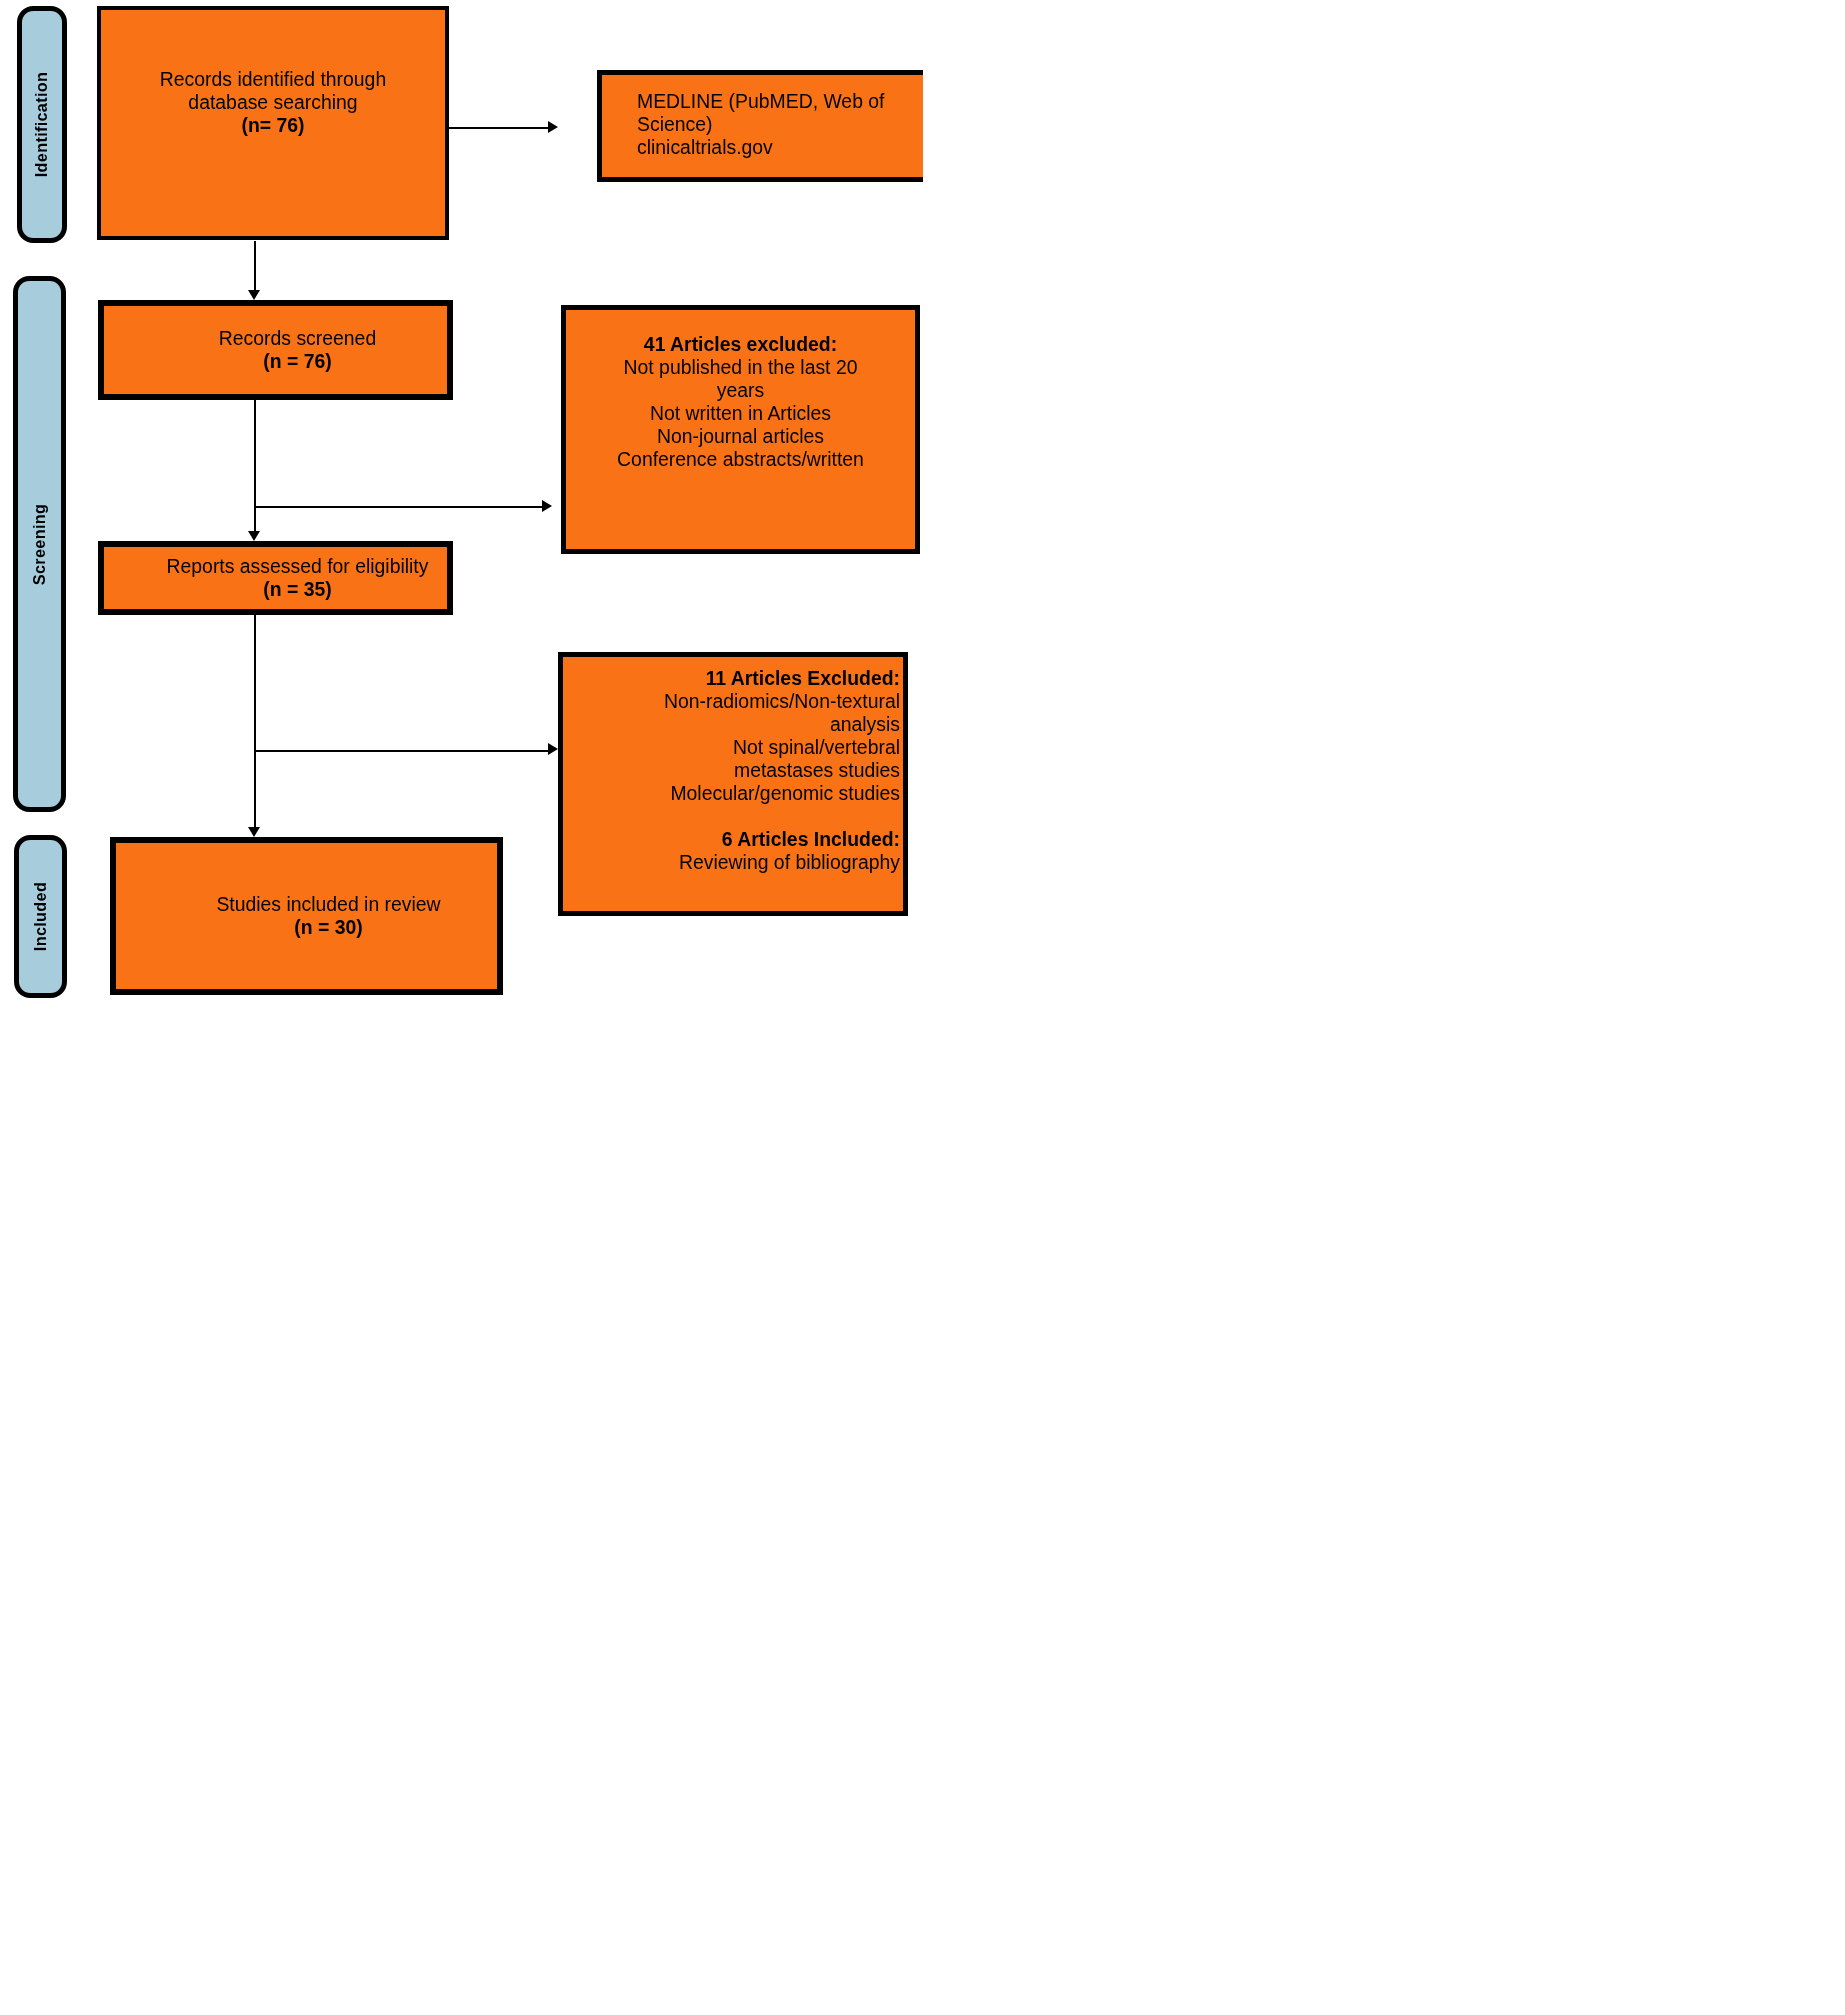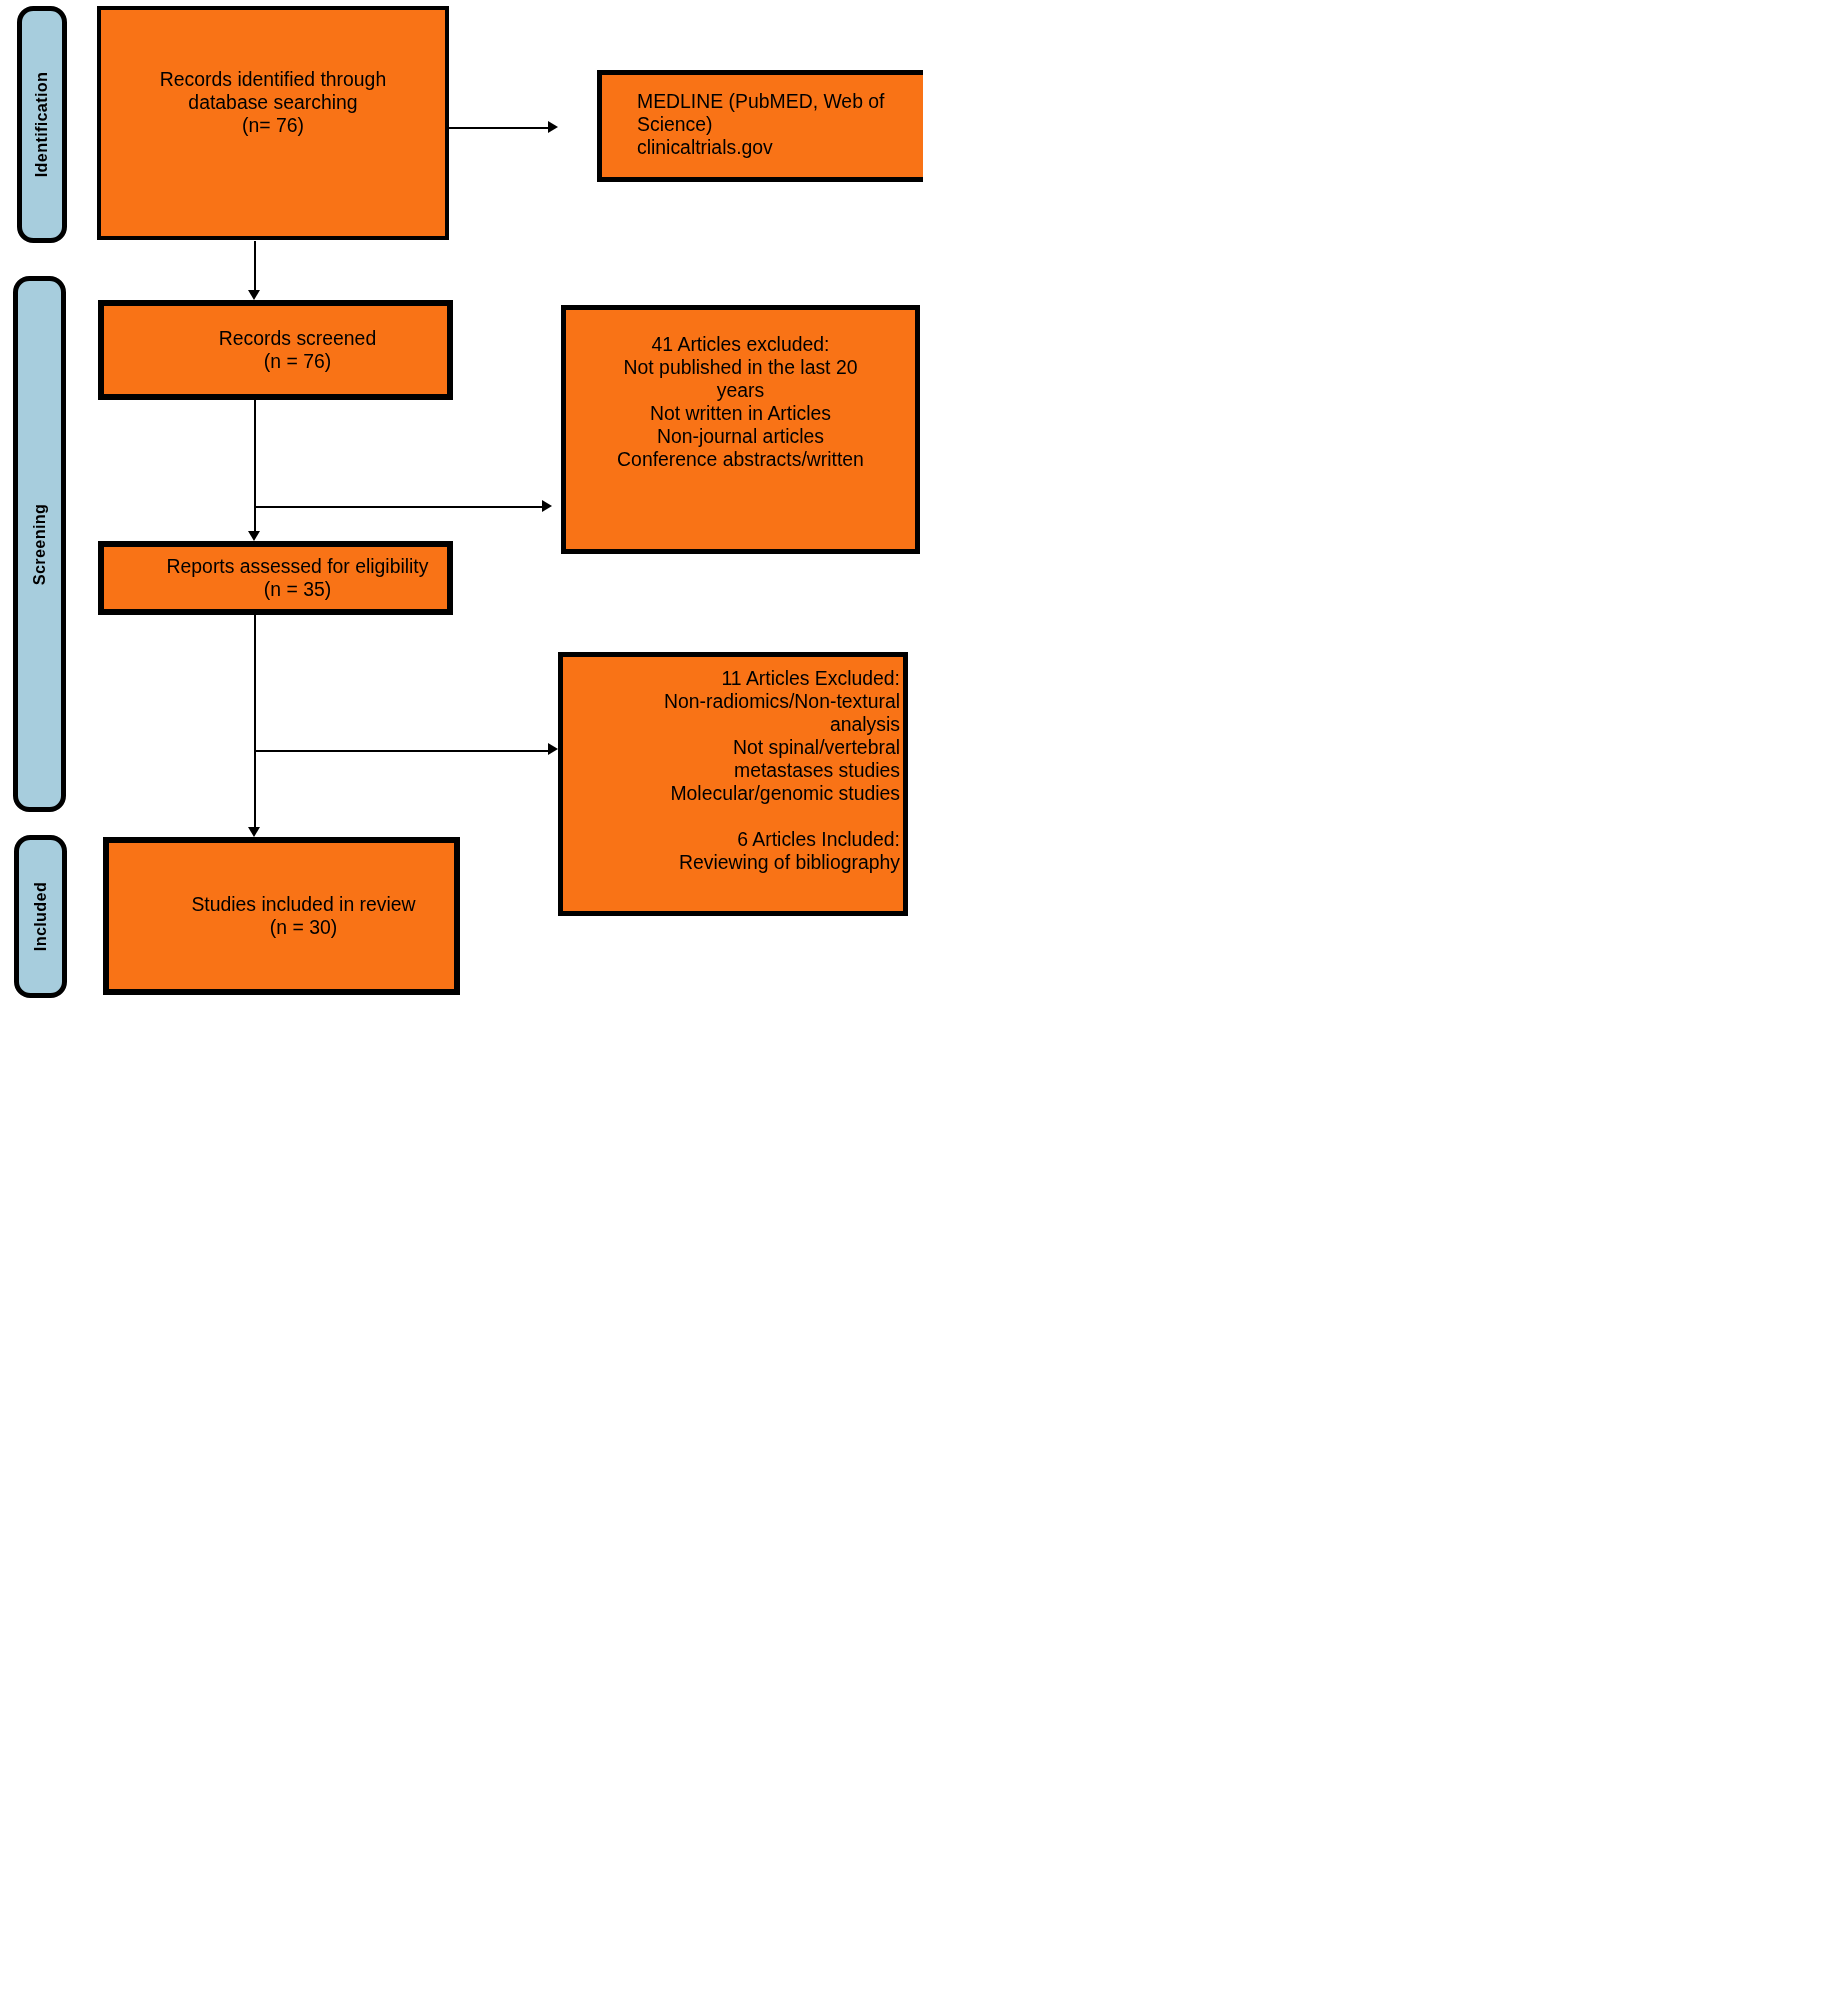--- a/index.html
+++ b/index.html
@@ -43,21 +43,21 @@
   }
   .box.centered {
     display: flex;
     flex-direction: column;
     align-items: center;
     justify-content: center;
     text-align: center;
     padding-left: 44px;
   }
   .line { min-height: 23px; }
-  .bold { font-weight: 400; }
+  .bold { font-weight: 700; }
 
   #box-records-identified {
     left: 97px; top: 6.3px; width: 352px; height: 234px;
     border-width: 4.4px; text-align: center; padding-top: 58px;
   }
   #box-databases {
     left: 558px; top: 70px; width: 354px; height: 112px;
     border-width: 5px; text-align: left;
     padding: 15px 11.3px 0 35px;
     margin-left: 39px;
@@ -73,21 +73,21 @@
   #box-reports-assessed {
     left: 98px; top: 541px; width: 355px; height: 74px;
     border-width: 6.3px;
   }
   #box-excluded-eligibility {
     left: 558px; top: 652px; width: 350px; height: 264px;
     border-width: 5.6px; text-align: right;
     padding: 10px 3px 0 25px;
   }
   #box-studies-included {
-    left: 103px; top: 837px; width: 357px; height: 158px;
+    left: 110px; top: 837px; width: 393px; height: 158px;
     border-width: 6.3px;
   }
 
   
   .vline { position: absolute; width: 1.9px; background: #000; }
   .hline { position: absolute; height: 1.9px; background: #000; }
   .arrow-down {
     position: absolute; width: 0; height: 0;
     border-left: 6.9px solid transparent;
     border-right: 6.9px solid transparent;

